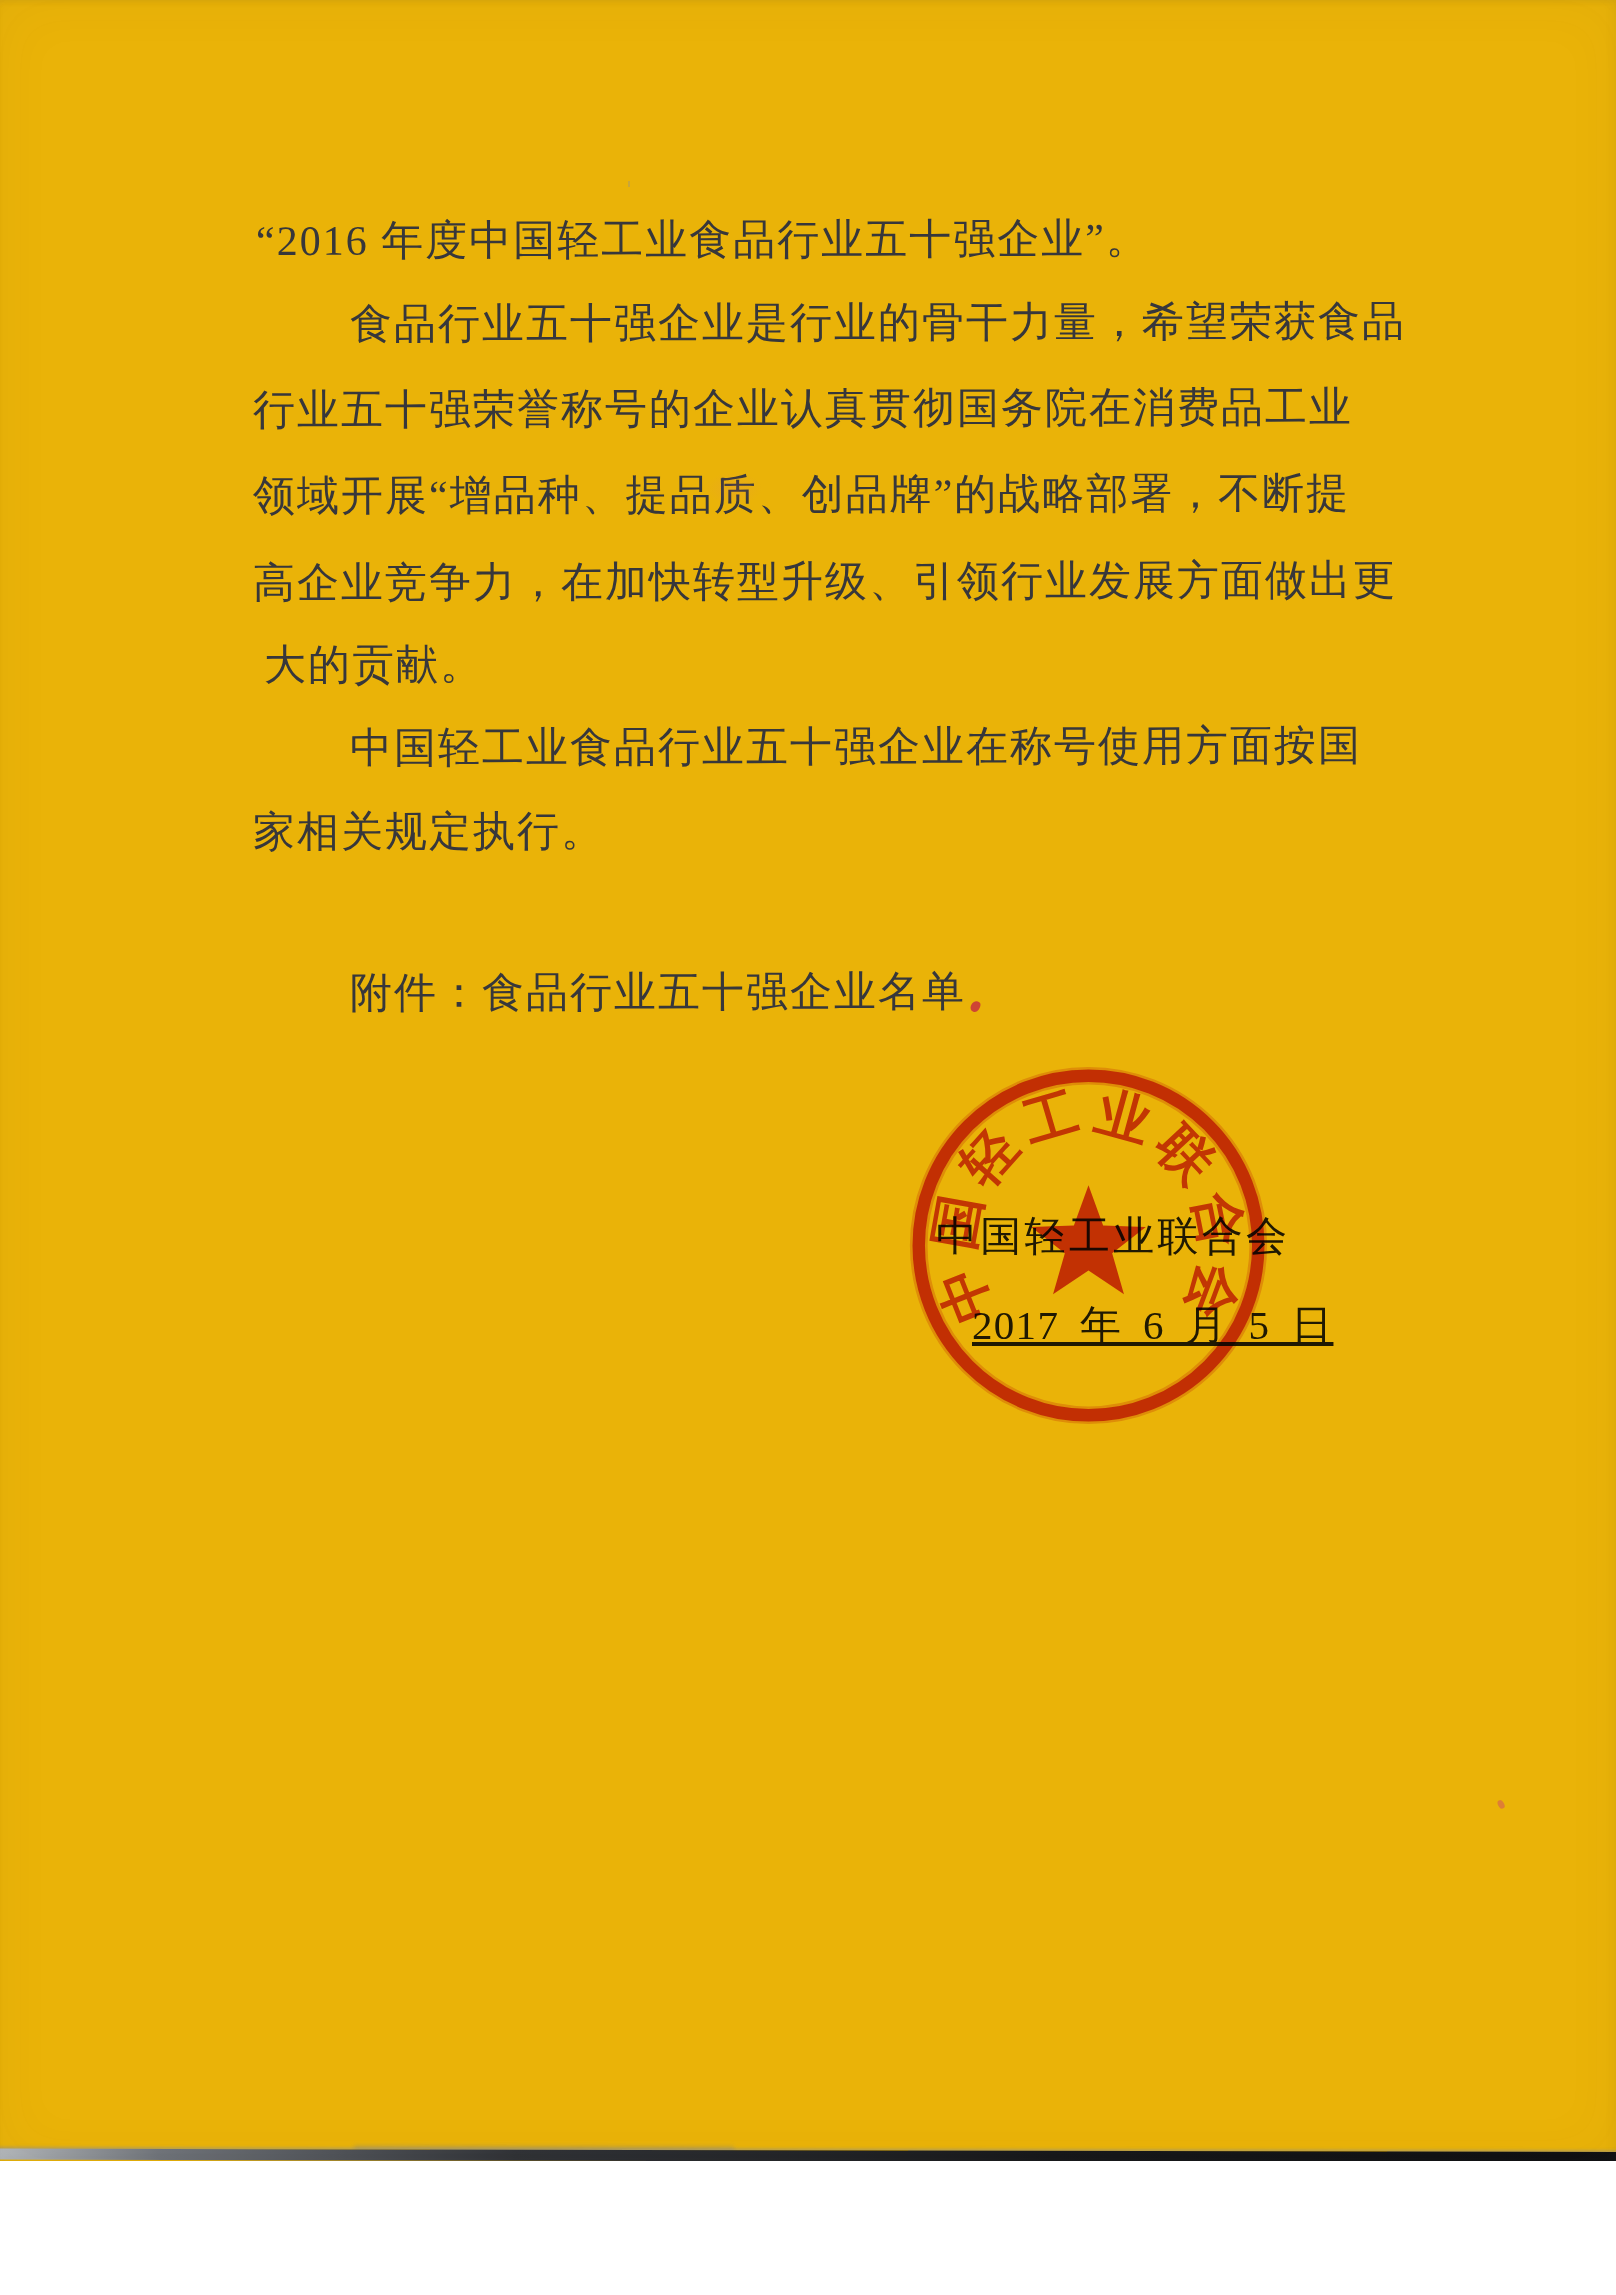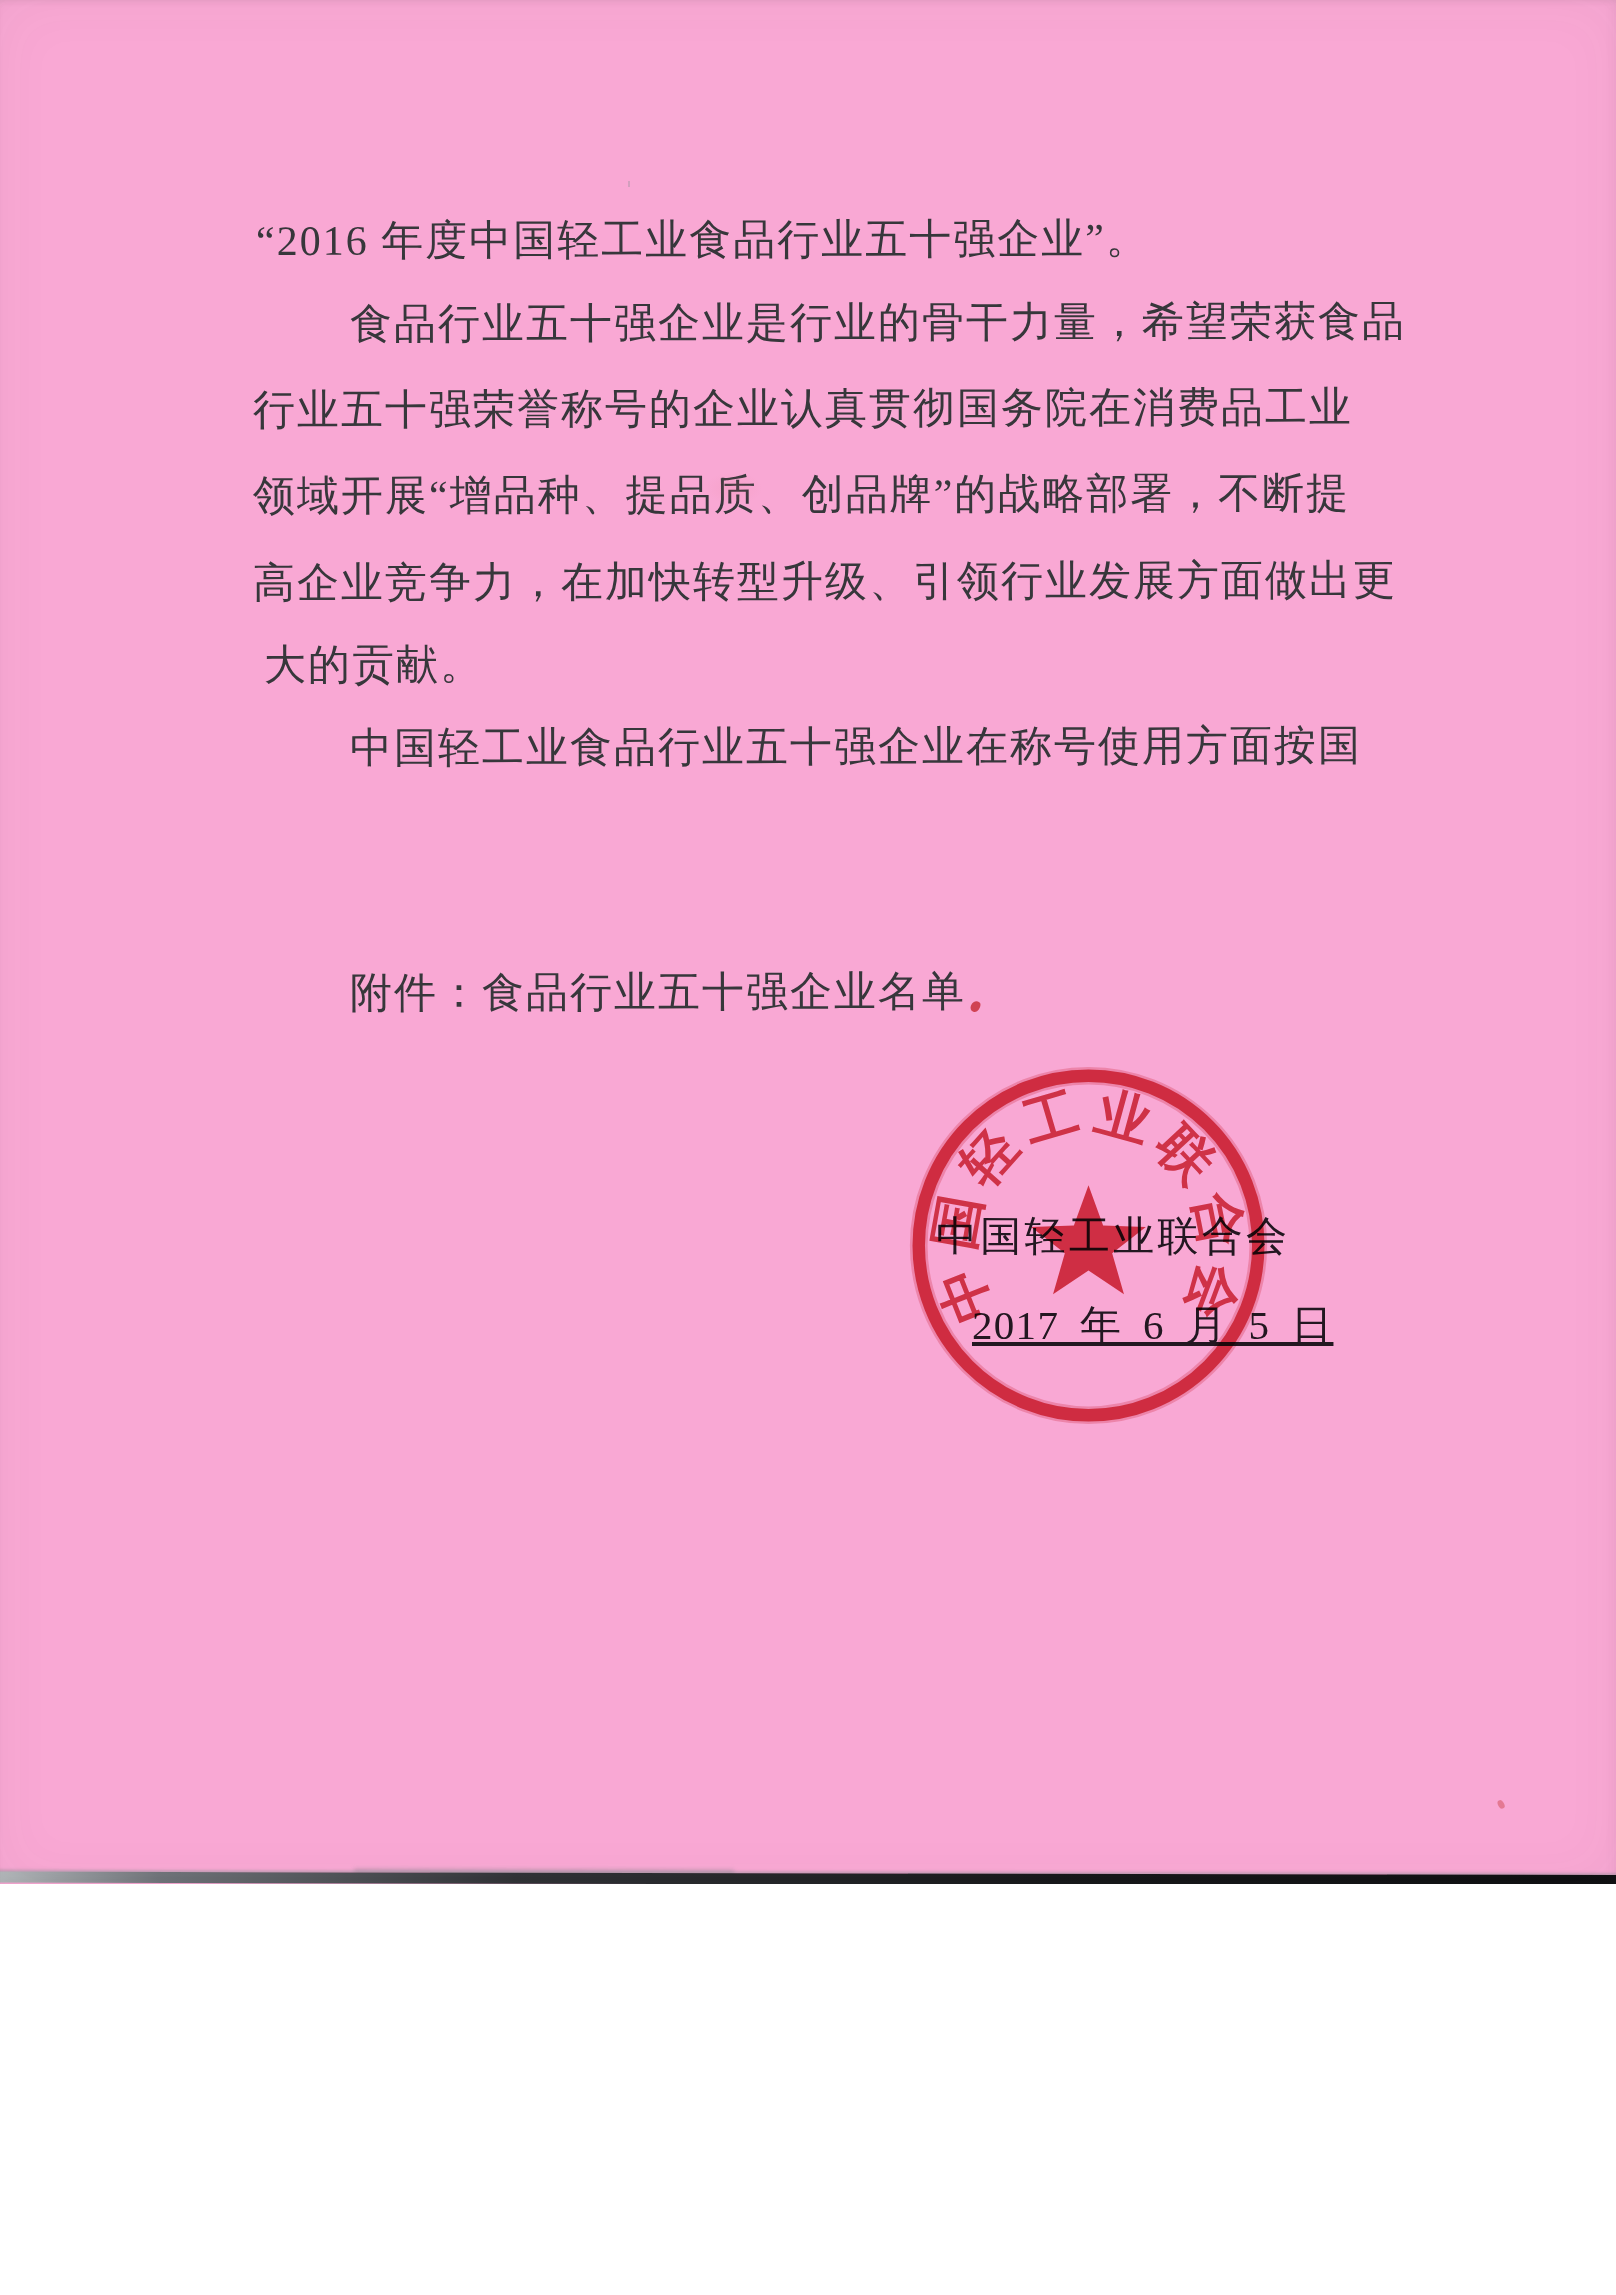--- a/index.html
+++ b/index.html
@@ -1,20 +1,20 @@
 <!DOCTYPE html>
 <html style="font-size:10.5px"><head>
 <meta charset="utf-8">
 <style>
   html, body { margin: 0; padding: 0; background: #ffffff; }
   #page {
     position: relative;
     width: 1617px;
-    height: 1884px;
-    background: #f9a8d4;
+    height: 2161px;
+    background: #eab308;
     overflow: hidden;
     font-family: "Liberation Serif", "DejaVu Serif", serif;
   }
   
   #page::after {
     content: "";
     position: absolute; inset: 0;
     pointer-events: none;
     box-shadow: inset 0 0 59px rgba(70,72,80,0.05),
                 inset -3.9px 0 9.2px rgba(70,72,80,0.05),
@@ -84,20 +84,21 @@
 
 <div id="page">
 
   <div class="line" style="left:256px;  top:220px;">“2016 年度中国轻工业食品行业五十强企业”。</div>
   <div class="line" style="left:350px;  top:303px;">食品行业五十强企业是行业的骨干力量，希望荣获食品</div>
   <div class="line" style="left:253px;  top:389px;">行业五十强荣誉称号的企业认真贯彻国务院在消费品工业</div>
   <div class="line" style="left:253px;  top:475px;">领域开展“增品种、提品质、创品牌”的战略部署，不断提</div>
   <div class="line" style="left:253px;  top:562px;">高企业竞争力，在加快转型升级、引领行业发展方面做出更</div>
   <div class="line" style="left:253px;  top:644px;margin-left:11px;">大的贡献。</div>
   <div class="line" style="left:350px;  top:727px;">中国轻工业食品行业五十强企业在称号使用方面按国</div>
+  <div class="line" style="left:253px;  top:811px;">家相关规定执行。</div>
   <div class="line" style="left:350px;  top:972px;">附件：食品行业五十强企业名单</div>
 
   <svg id="seal-svg" viewBox="1378 1618 566 566">
 
     <circle cx="1661" cy="1901" r="259" fill="none" stroke="#d0343f" stroke-width="27" opacity="0.28"></circle>
     <circle cx="1661" cy="1901" r="259" fill="none" stroke="#d0343f" stroke-width="19" opacity="0.95"></circle>
 
     <defs>
       <path id="sealArc" d="M 1517.7 2001.4 A 175 175 0 1 1 1804.3 2001.4" fill="none"></path>
     </defs>

